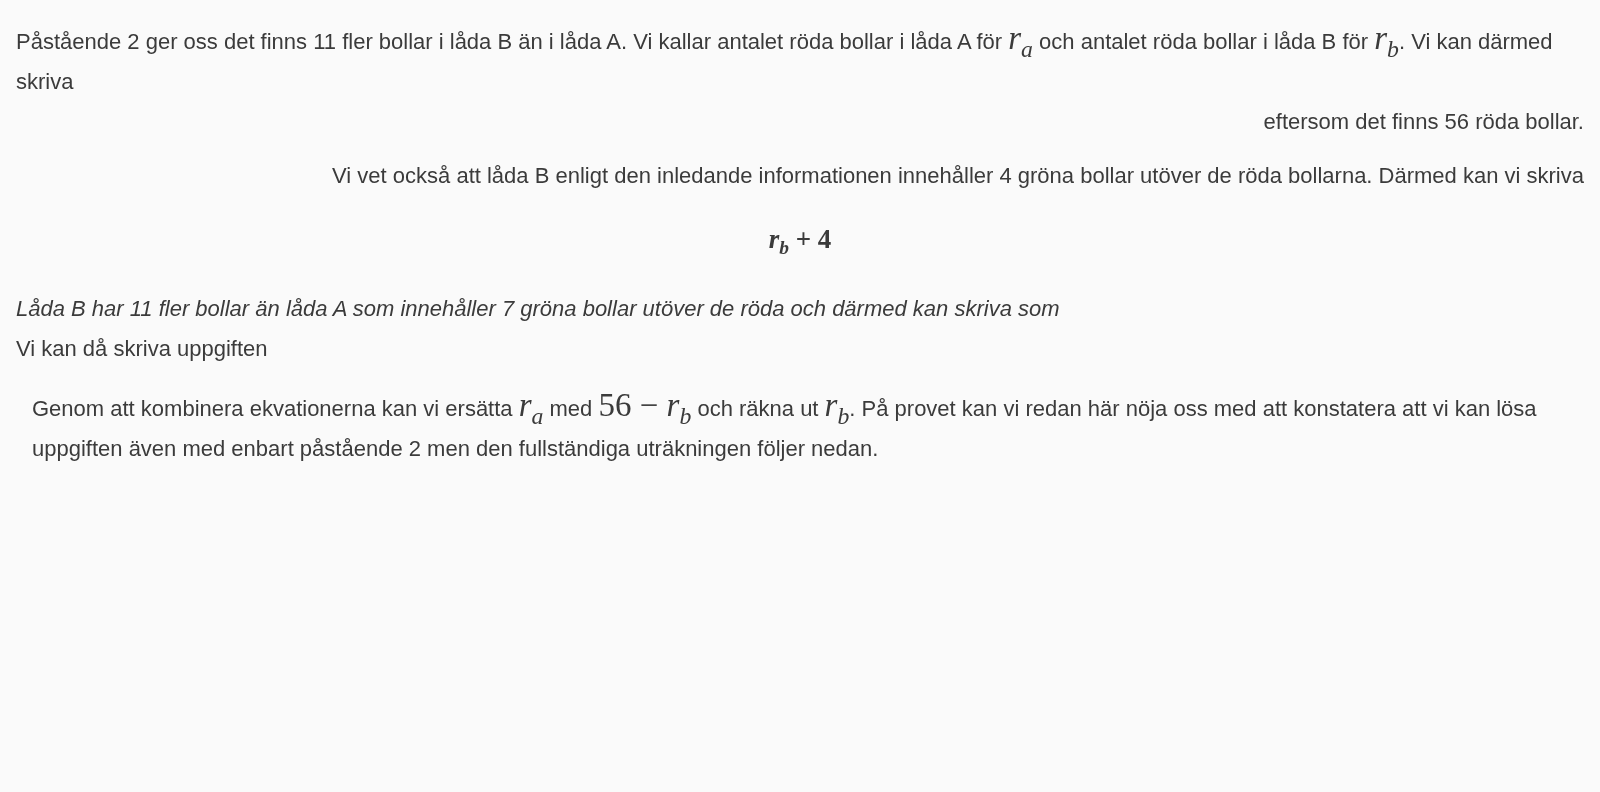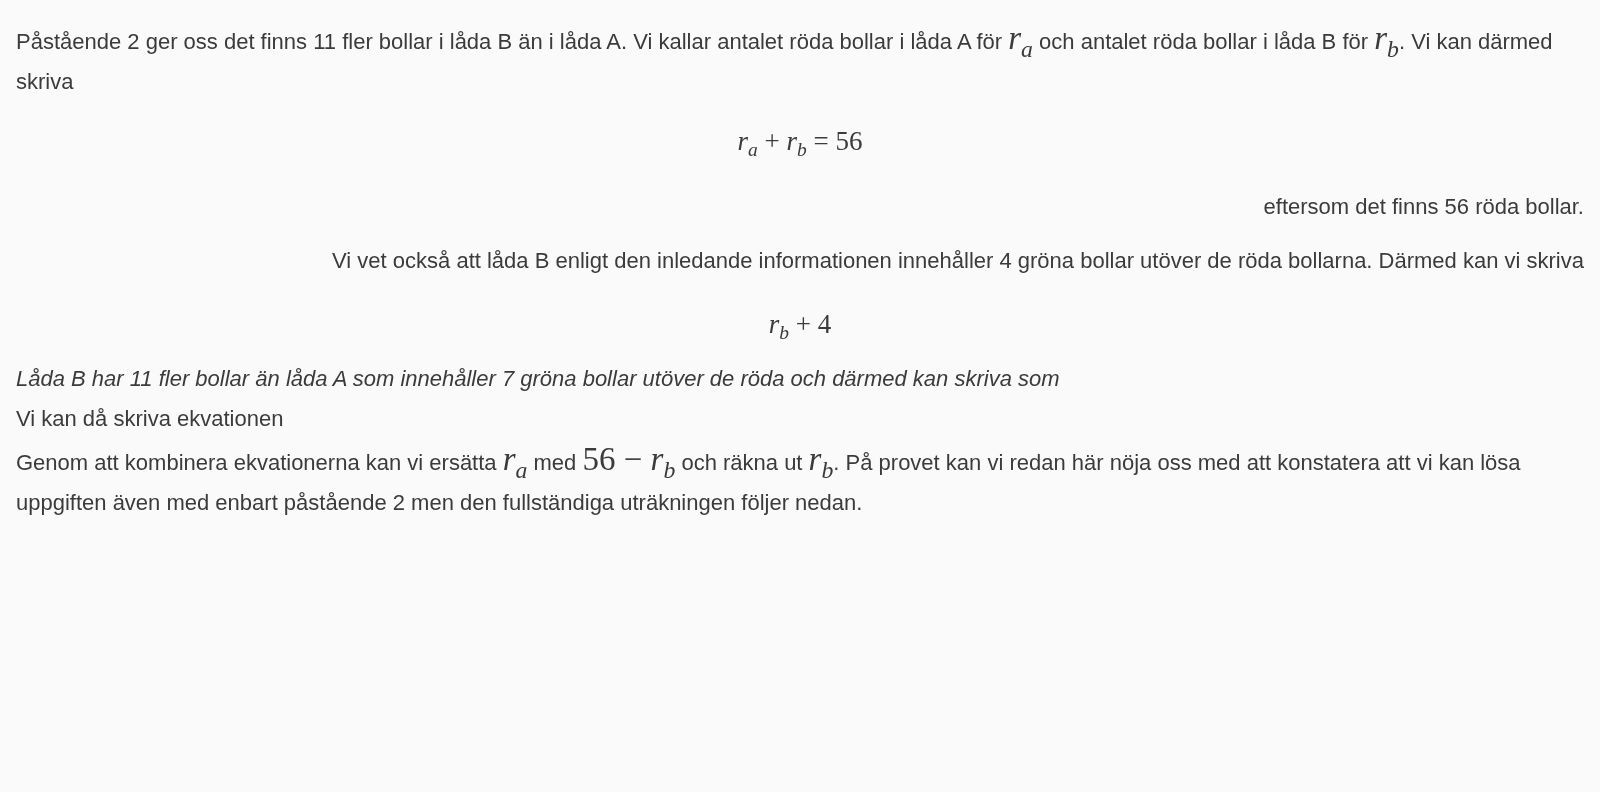--- a/index.html
+++ b/index.html
@@ -45,32 +45,31 @@
   
   .text .mvar, .text .mnum {
     font-size: 33px;
   }
   
   .b-p1  { margin: 4px 0 0 0; }
   .b-eq1 { margin: 18px 0 25px 0; }
   .b-eq2 { margin: 0 0 22px 0; }
   .b-p2  { margin: 0 0 14px 0; text-align: right; }
   .b-p3  { margin: 0; text-align: right; }
-  .b-eq3 { margin: 22px 0 14px 0; }
+  .b-eq3 { margin: 22px 0 29px 0; font-weight: bold; }
   .b-p4  { margin: 0; font-style: italic; }
   .b-eq4 { margin: 23px 0 24px 0; }
   .b-p5  { margin: 0; }
   .b-eq5 { margin: 24px 0 29px 0; }
-  .b-p6  { margin: 0; }
+  .b-p6  { margin: 16px; }
 </style>
 </head>
 <body>
 
 <div class="doc">
   <p class="text b-p1">Påstående 2 ger oss det finns 11 fler bollar i låda B än i låda A. Vi kallar antalet röda bollar i låda A för <span class="mvar">r<sub>a</sub></span> och antalet röda bollar i låda B för <span class="mvar">r<sub>b</sub></span>. Vi kan därmed skriva</p>
-  <div class="equation b-eq1"><span class="mvar">r<sub>a</sub></span><span class="mnum"> + </span><span class="mvar">r<sub>b</sub></span><span class="mnum"> = 56</span></div>
   <p class="text b-p2">eftersom det finns 56 röda bollar.</p>
   <p class="text b-p3">Vi vet också att låda B enligt den inledande informationen innehåller 4 gröna bollar utöver de röda bollarna. Därmed kan vi skriva</p>
   <div class="equation b-eq3"><span class="mvar">r<sub>b</sub></span><span class="mnum"> + 4</span></div>
   <p class="text b-p4">Låda B har 11 fler bollar än låda A som innehåller 7 gröna bollar utöver de röda och därmed kan skriva som</p>
-  <p class="text b-p5">Vi kan då skriva ekvationen</p>
+  <p class="text b-p5">Vi kan då skriva uppgiften</p>
   <p class="text b-p6">Genom att kombinera ekvationerna kan vi ersätta <span class="mvar">r<sub>a</sub></span> med <span class="mnum">56 − </span><span class="mvar">r<sub>b</sub></span> och räkna ut <span class="mvar">r<sub>b</sub></span>. På provet kan vi redan här nöja oss med att konstatera att vi kan lösa uppgiften även med enbart påstående 2 men den fullständiga uträkningen följer nedan.</p>
 </div>
 
 </body></html>

